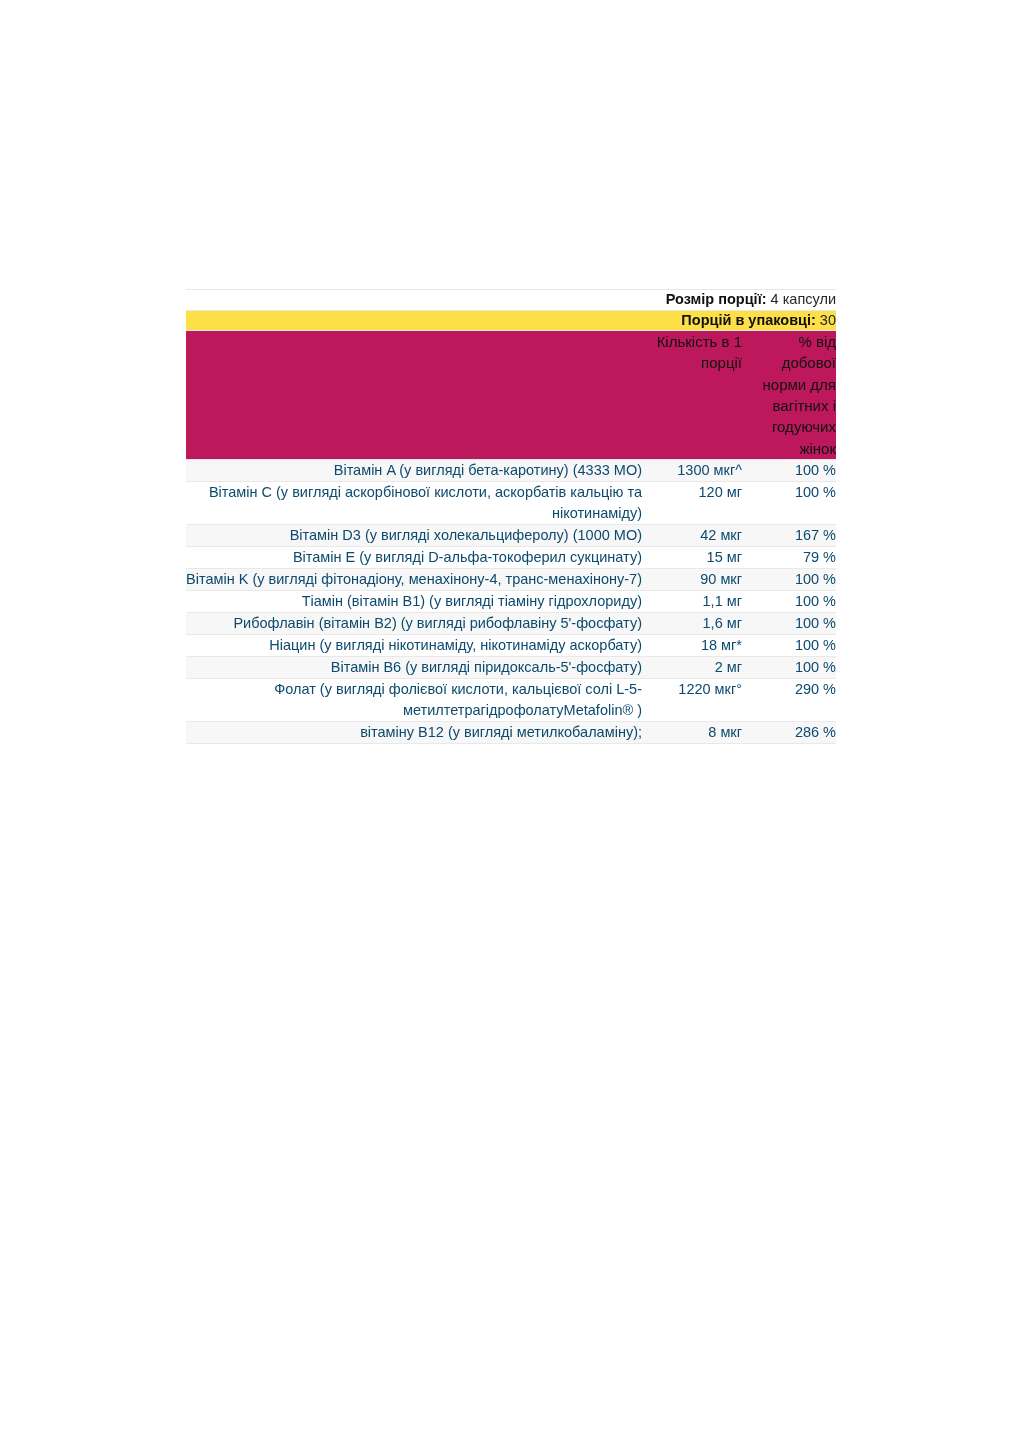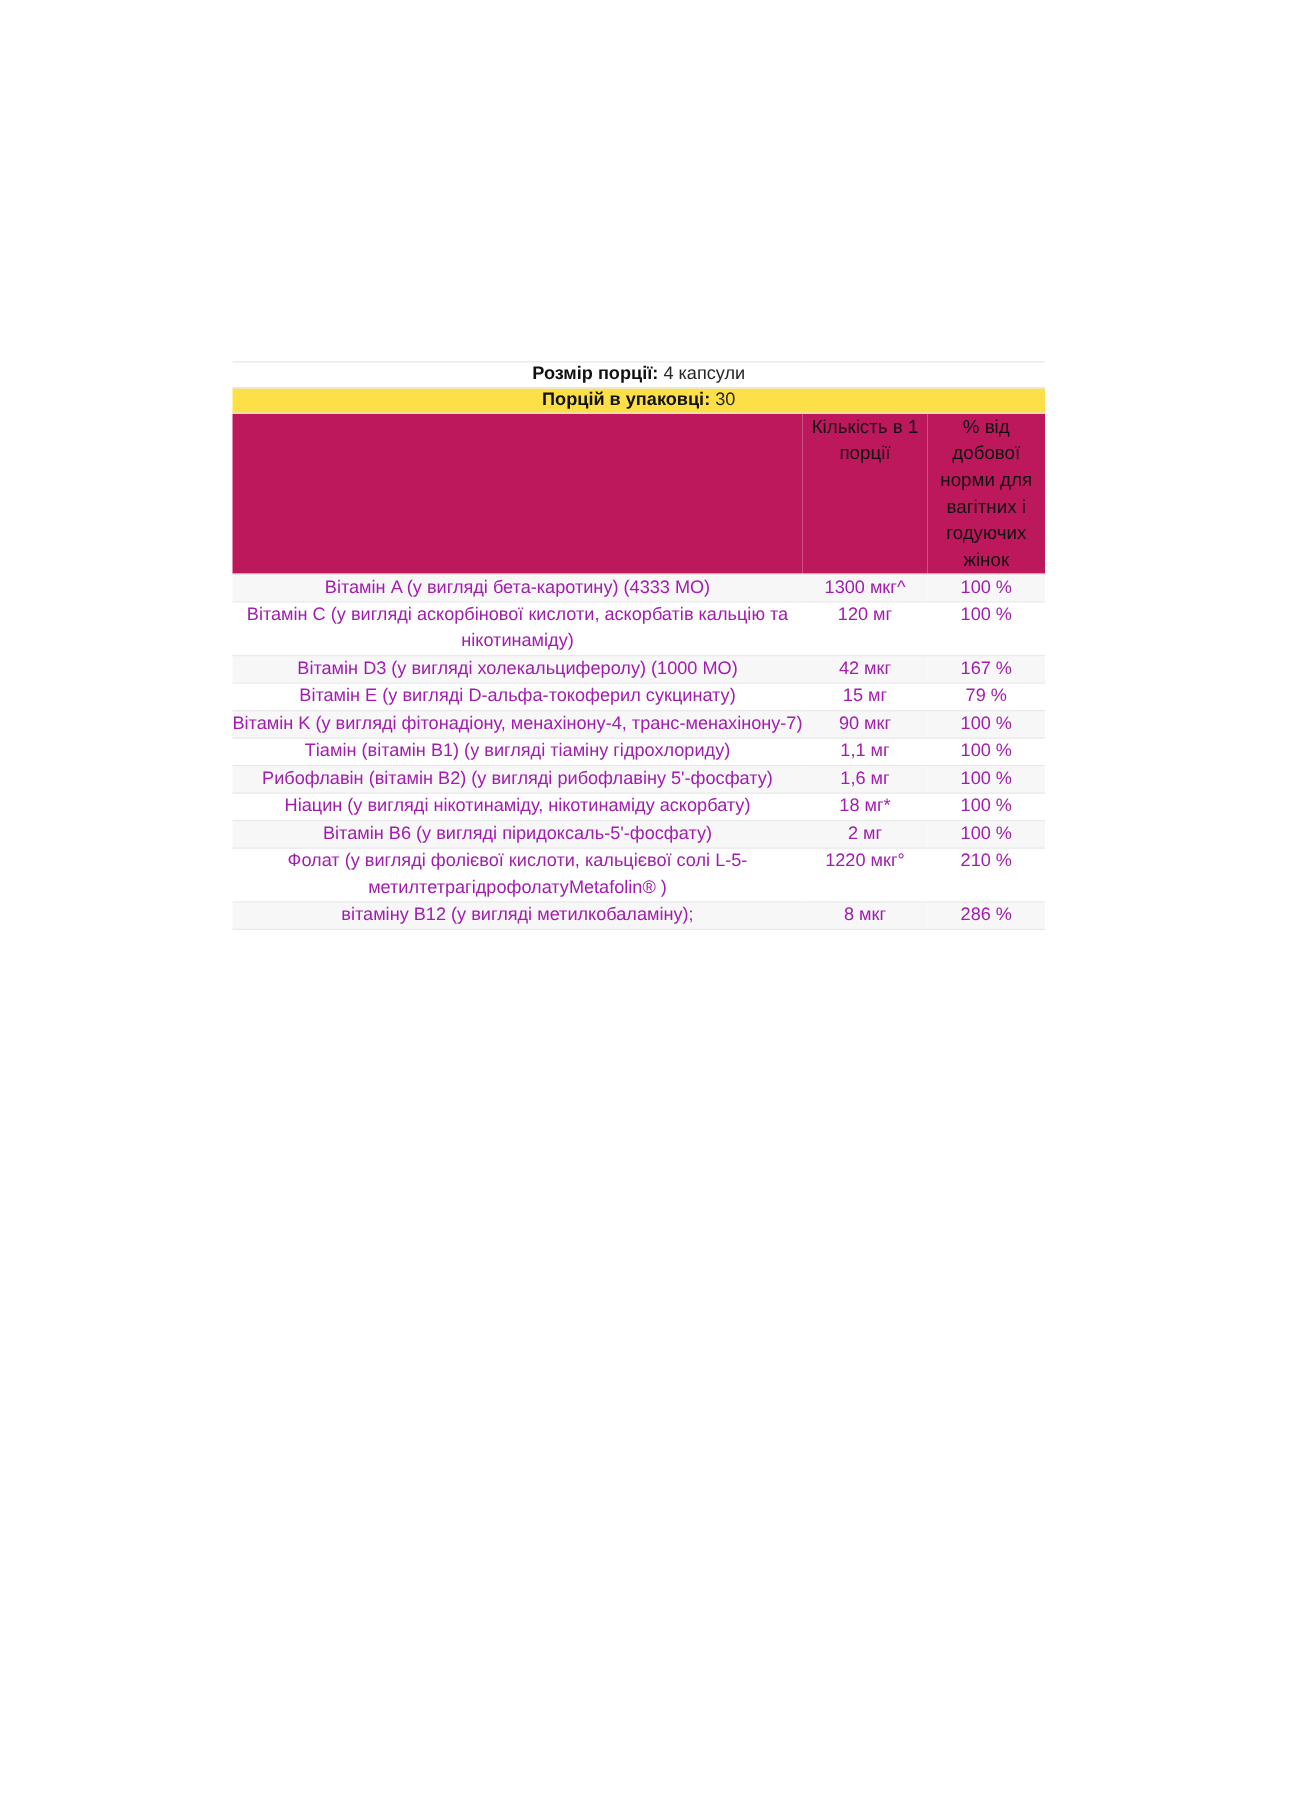--- a/index.html
+++ b/index.html
@@ -33,21 +33,21 @@
 
   table.facts {
     width: 650px;
     border-collapse: collapse;
     table-layout: fixed;
   }
 
   table.facts td,
   table.facts th {
     vertical-align: top;
-    text-align: center;
+    text-align: right;
     font-weight: normal;
     padding: 0;
   }
 
   
   .srv-row td {
     border-top: 1px solid #e6e6e6;
     border-bottom: 1px solid #e6e6e6;
     padding: 11px 8px 11px 8px;
     font-size: 14.5px;
@@ -74,21 +74,21 @@
     border-bottom: 1px solid #e6e6e6;
     margin-top: 24px;
   }
   .hdr-row th.c-name { border-bottom: 1px solid #e6e6e6; }
 
   
   .nut-row td {
     padding: 12px 8px 13px 8px;
     font-size: 14.5px;
     line-height: 1.45;
-    color: #a21caf;
+    color: #0c4a6e;
     border-bottom: 1px solid #e9e9e9;
   }
   .nut-row.shade td {
     background: #f7f7f7;
   }
 
   
   col.c-name   { width: 456px; }
   col.c-amount { width: 100px; }
   col.c-dv     { width: 94px; }
@@ -170,21 +170,21 @@
           <td class="cell-dv">100 %</td>
         </tr>
         <tr class="nut-row shade">
           <td class="cell-name">Вітамін B6 (у вигляді піридоксаль-5'-фосфату)</td>
           <td class="cell-amount">2 мг</td>
           <td class="cell-dv">100 %</td>
         </tr>
         <tr class="nut-row">
           <td class="cell-name">Фолат (у вигляді фолієвої кислоти, кальцієвої солі L-5-метилтетрагідрофолатуMetafolin® )</td>
           <td class="cell-amount">1220 мкг°</td>
-          <td class="cell-dv">210 %</td>
+          <td class="cell-dv">290 %</td>
         </tr>
         <tr class="nut-row shade">
           <td class="cell-name">вітаміну B12 (у вигляді метилкобаламіну);</td>
           <td class="cell-amount">8 мкг</td>
           <td class="cell-dv">286 %</td>
         </tr>
       </tbody>
     </table>
   </div>
 

